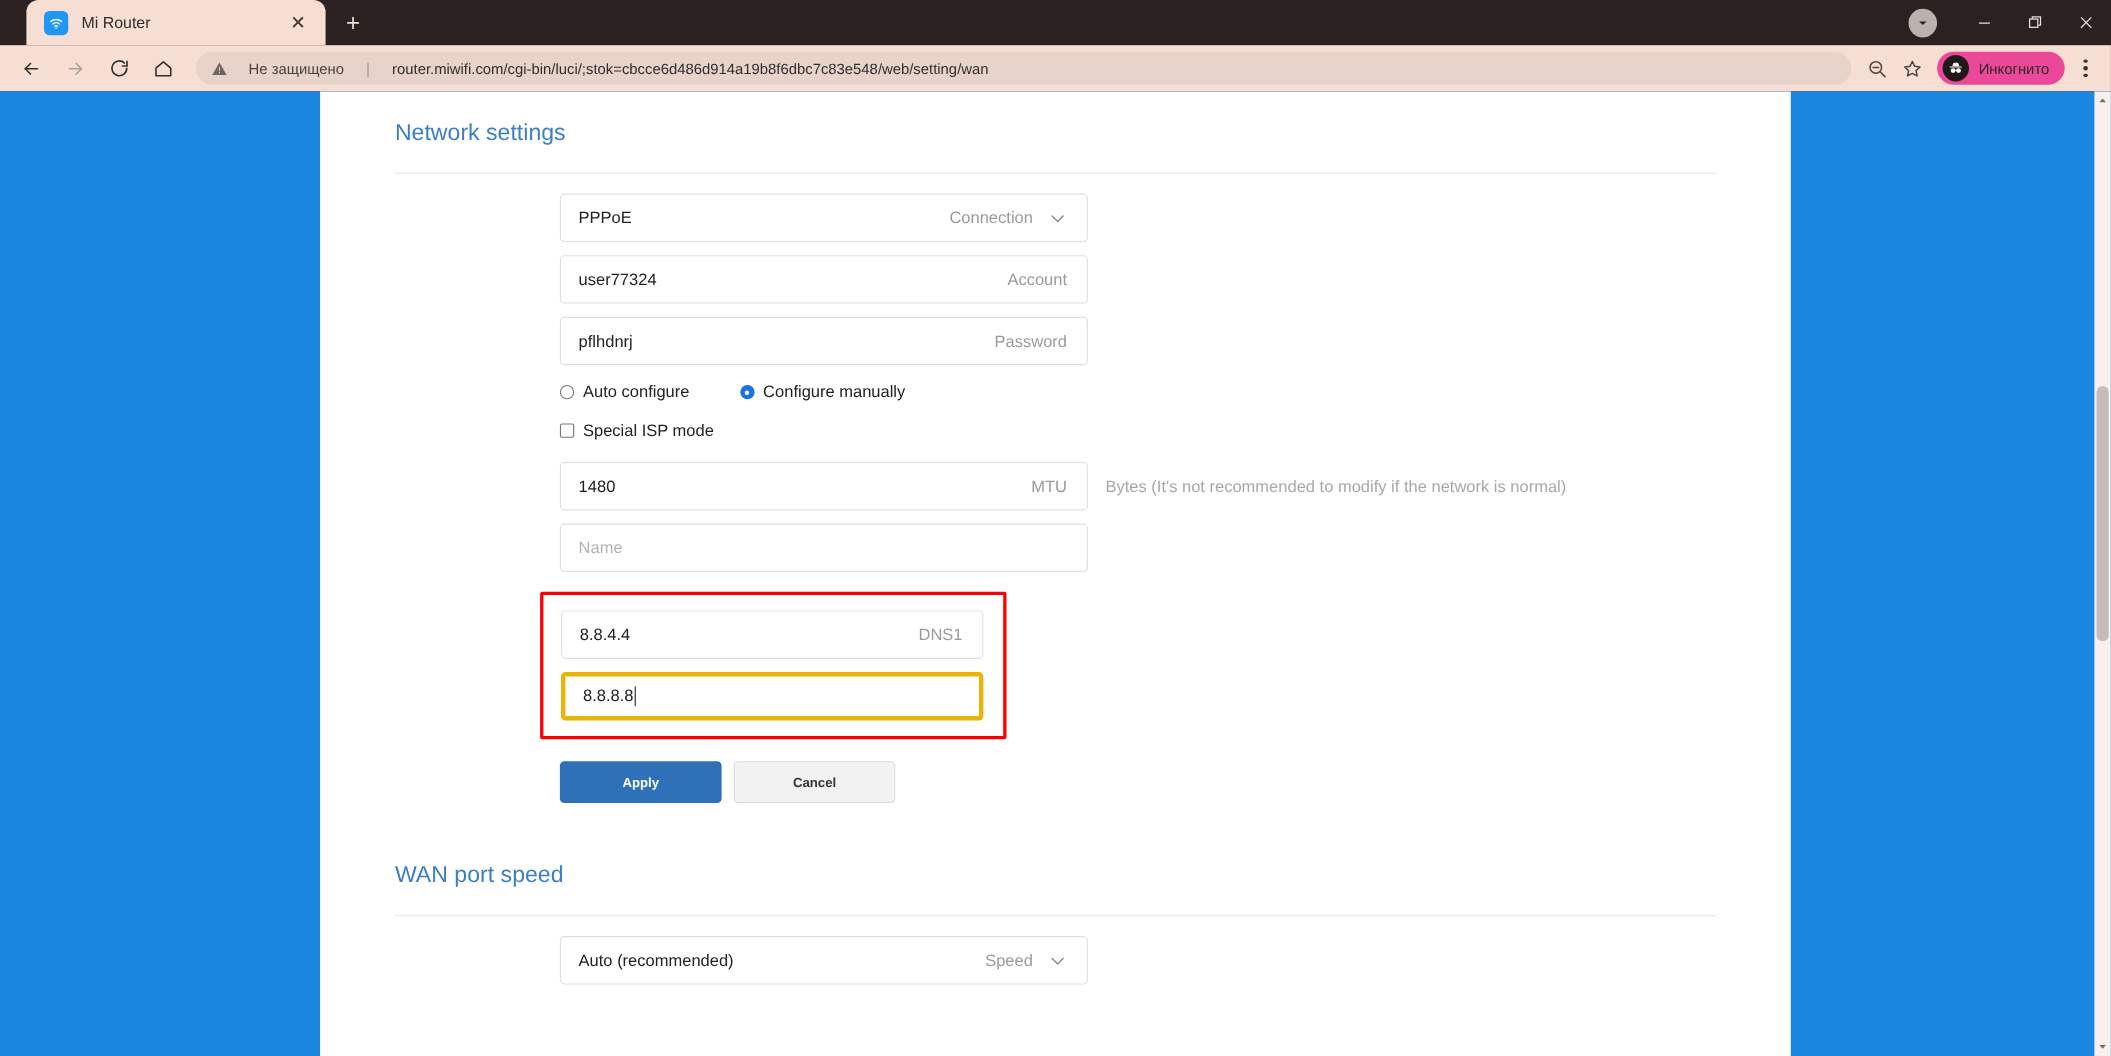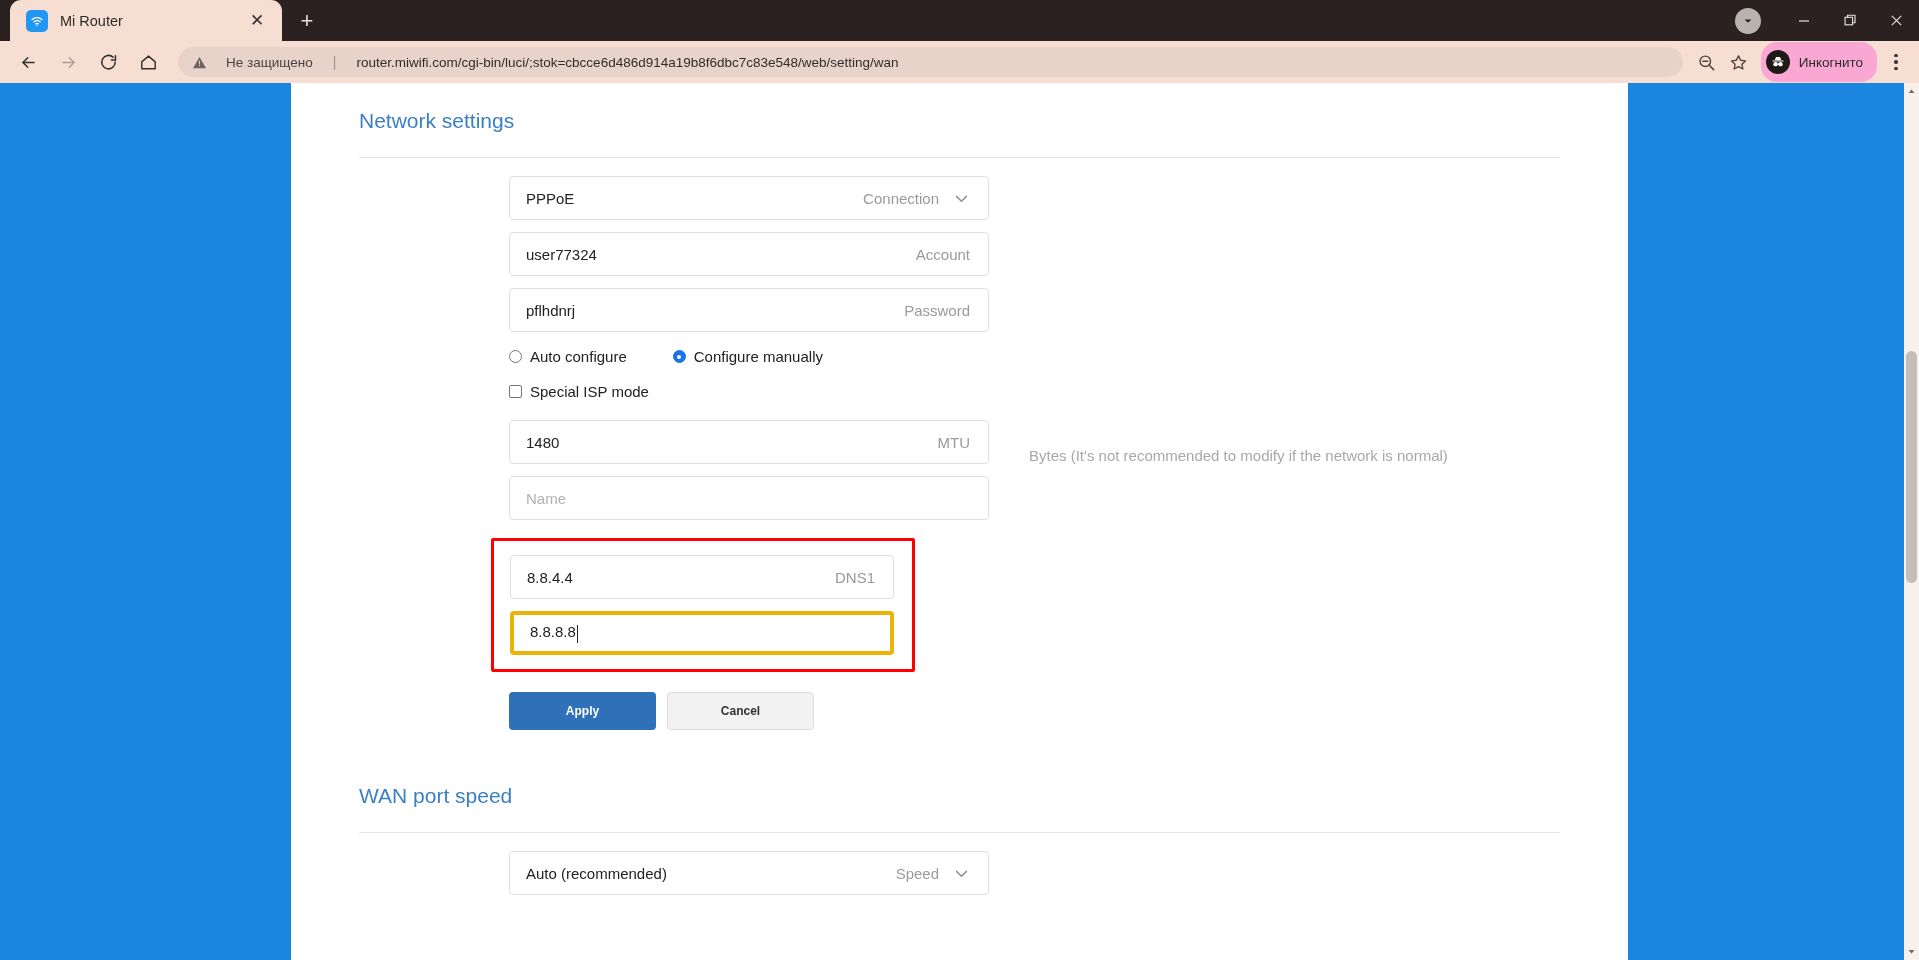--- a/index.html
+++ b/index.html
@@ -11,21 +11,21 @@
   }
   body { background: #2a2020; }
 
   
   .browser { width: 1919px; height: 960px; display: flex; flex-direction: column; }
 
   .titlebar {
     height: 41px; background: #2b2120; position: relative;
     display: flex; align-items: flex-end; flex: 0 0 41px;
   }
-  .tabstrip { display: flex; align-items: flex-end; height: 41px; padding-left: 10px; justify-content: center; }
+  .tabstrip { display: flex; align-items: flex-end; height: 41px; padding-left: 24px; justify-content: center; }
   .tab {
     height: 41px; width: 272px; background: #f7ded3;
     border-radius: 11px 11px 0 0; display: flex; align-items: center;
     padding: 0 12px 0 16px; position: relative;
   }
   .tab-favicon {
     width: 22px; height: 22px; border-radius: 5px; background: #2196f3;
     display: flex; align-items: center; justify-content: center;
     flex: 0 0 22px; margin-right: 12px;
   }
@@ -78,21 +78,21 @@
   .url {
     font-size: 13.5px; color: #312d2b; white-space: nowrap;
     overflow: hidden; text-overflow: ellipsis; flex: 1 1 auto; min-width: 0;
   }
   .omni-right { display: flex; align-items: center; flex: 0 0 auto; }
   .icon-btn {
     width: 32px; height: 32px; display: flex; align-items: center;
     justify-content: center; color: #4d4543; flex: 0 0 32px;
   }
   .incognito-chip {
-    height: 40px; border-radius: 16px; background: #f9a8d4;
+    height: 30px; border-radius: 16px; background: #ec4899;
     display: flex; align-items: center; padding: 0 14px 0 5px; margin-left: 6px;
     flex: 0 0 auto;
   }
   .incog-avatar {
     width: 24px; height: 24px; border-radius: 50%; background: #1f1a18;
     display: flex; align-items: center; justify-content: center; margin-right: 9px;
   }
   .incog-label { font-size: 13.5px; color: #2e2a28; white-space: nowrap; }
   .menu-dots {
     width: 30px; height: 34px; display: flex; flex-direction: column;
@@ -112,21 +112,21 @@
   }
   .content { padding: 0 0 0 0; }
 
   .section-title {
     font-size: 21px; color: #3b7fc4; font-weight: normal;
     margin: 0; padding: 26px 0 0 68px;
   }
   .divider { height: 1px; background: #e6e6e6; margin: 24px 68px 0 68px; }
 
   .form { padding-left: 68px; }
-  .row { display: flex; align-items: flex-end; margin-top: 0; gap: 24px; }
+  .row { display: flex; align-items: center; margin-top: 0; }
 
   .field {
     width: 480px; height: 44px; border: 1px solid #dfdfdf; border-radius: 4px;
     background: #fff; display: flex; align-items: center;
     padding: 0 18px 0 16px; margin-left: 150px;
   }
   .field.focused { border: 4px solid #eab308; }
   .field-value { font-size: 15px; color: #222; flex: 1 1 auto; }
   .field-value.placeholder { color: #b2b2b2; }
   .field-label { font-size: 15px; color: #9a9a9a; flex: 0 0 auto; }

